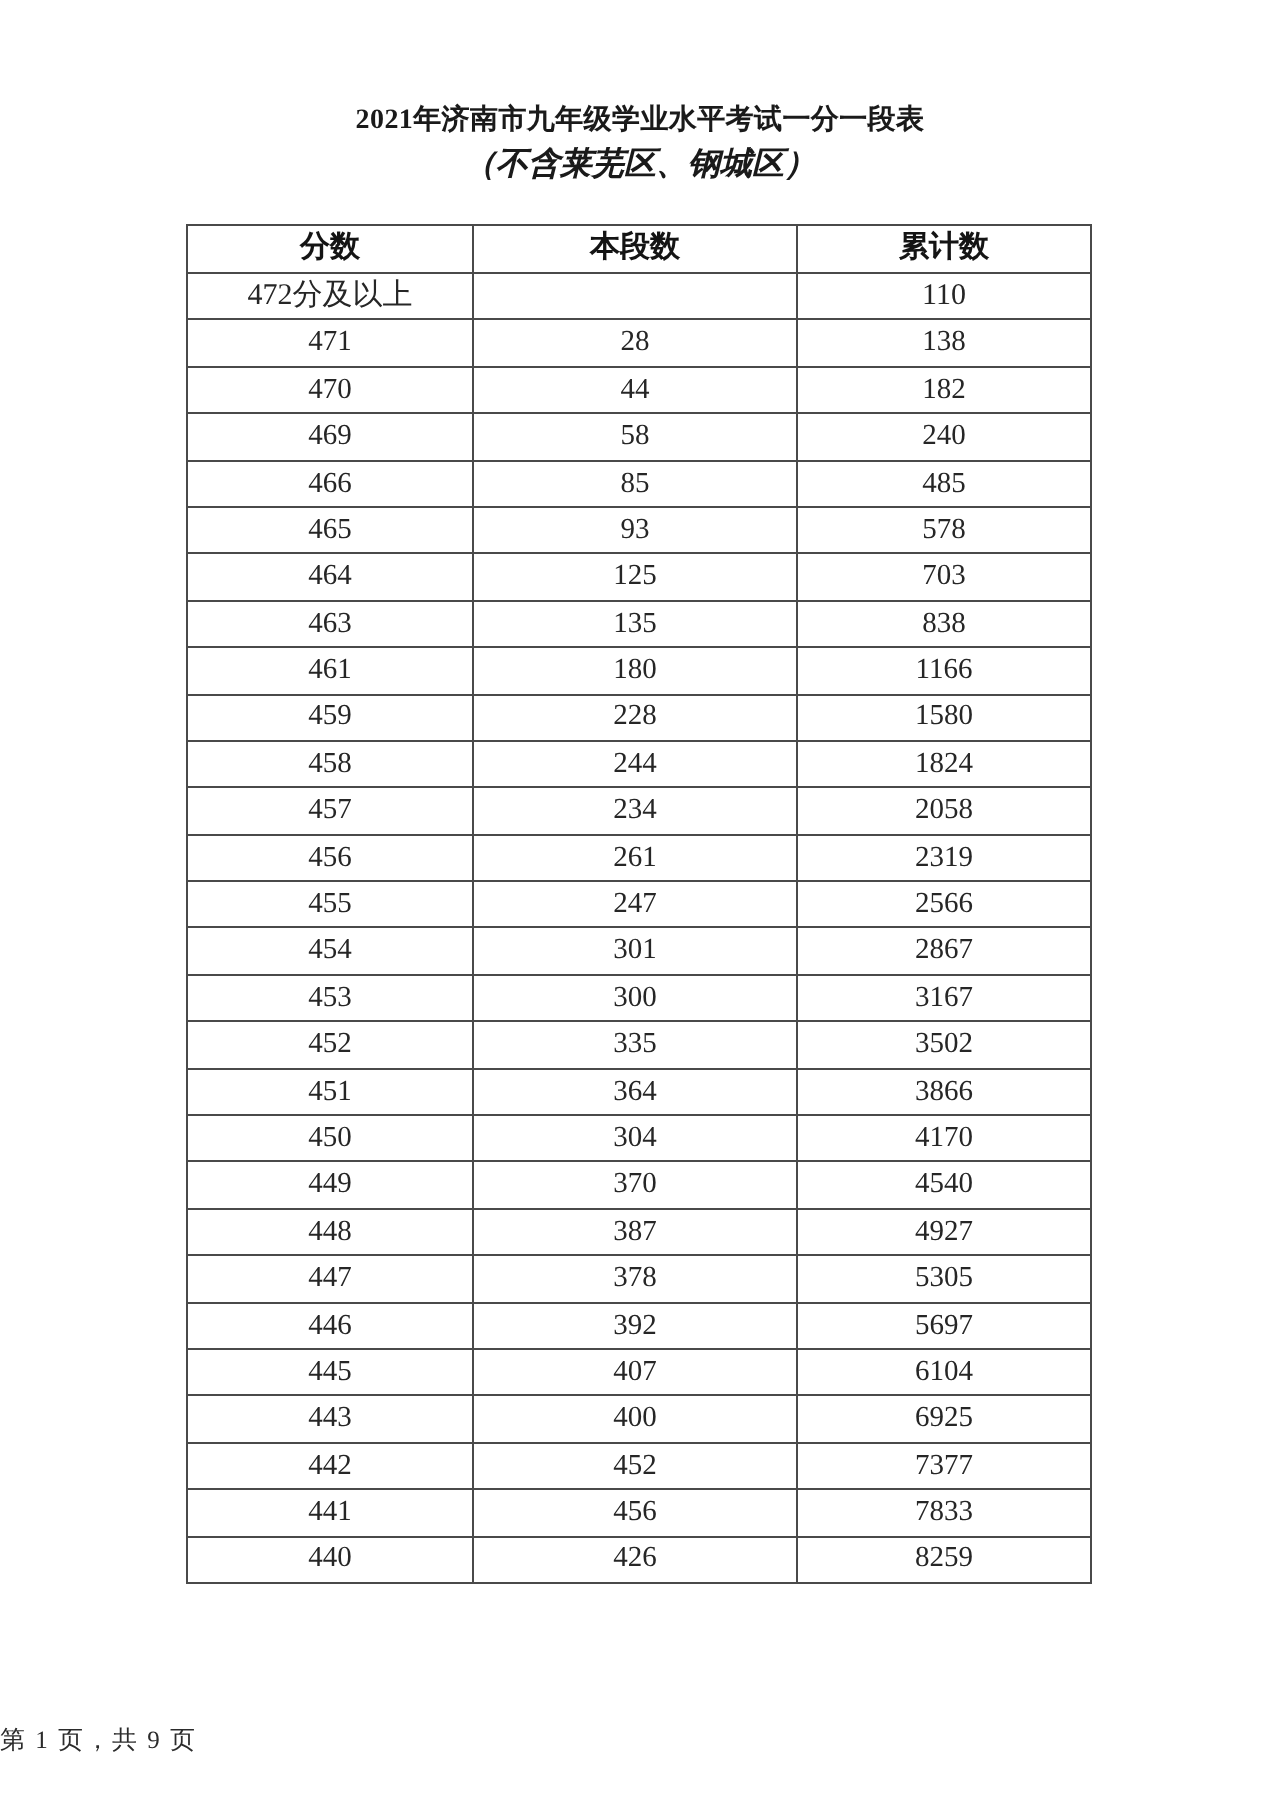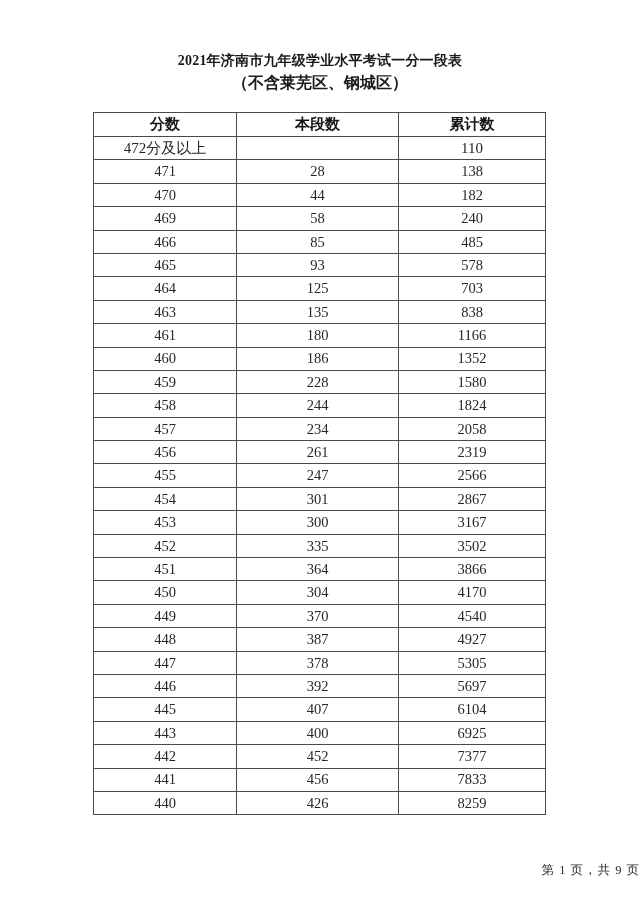--- a/index.html
+++ b/index.html
@@ -35,20 +35,21 @@
     font-weight: bold;
     letter-spacing: 0.2px;
     line-height: 1.35;
     white-space: nowrap;
   }
   .title-sub {
     font-size: 16px;
     font-weight: bold;
     line-height: 1.45;
     white-space: nowrap;
+    font-style: italic;
   }
 
   
   .table-wrap {
     position: absolute;
     top: 112px;
     left: 93px;
     width: 452px;
   }
   table.score-table {
@@ -84,21 +85,21 @@
   table.score-table tbody tr:first-child td {
     font-size: 15px;
   }
 
   
   .footer {
     position: absolute;
     top: 862px;
     left: 0;
     width: 640px;
-    text-align: right;
+    text-align: left;
     font-size: 12.5px;
     color: #2b2b2b;
     letter-spacing: 1px;
   }
 
   
   .watermark {
     position: absolute;
     top: 858px;
     left: 488px;
@@ -183,25 +184,20 @@
             <td>463</td>
             <td>135</td>
             <td>838</td>
           </tr>
           <tr>
             <td>461</td>
             <td>180</td>
             <td>1166</td>
           </tr>
           <tr>
-            <td>460</td>
-            <td>186</td>
-            <td>1352</td>
-          </tr>
-          <tr>
             <td>459</td>
             <td>228</td>
             <td>1580</td>
           </tr>
           <tr>
             <td>458</td>
             <td>244</td>
             <td>1824</td>
           </tr>
           <tr>

